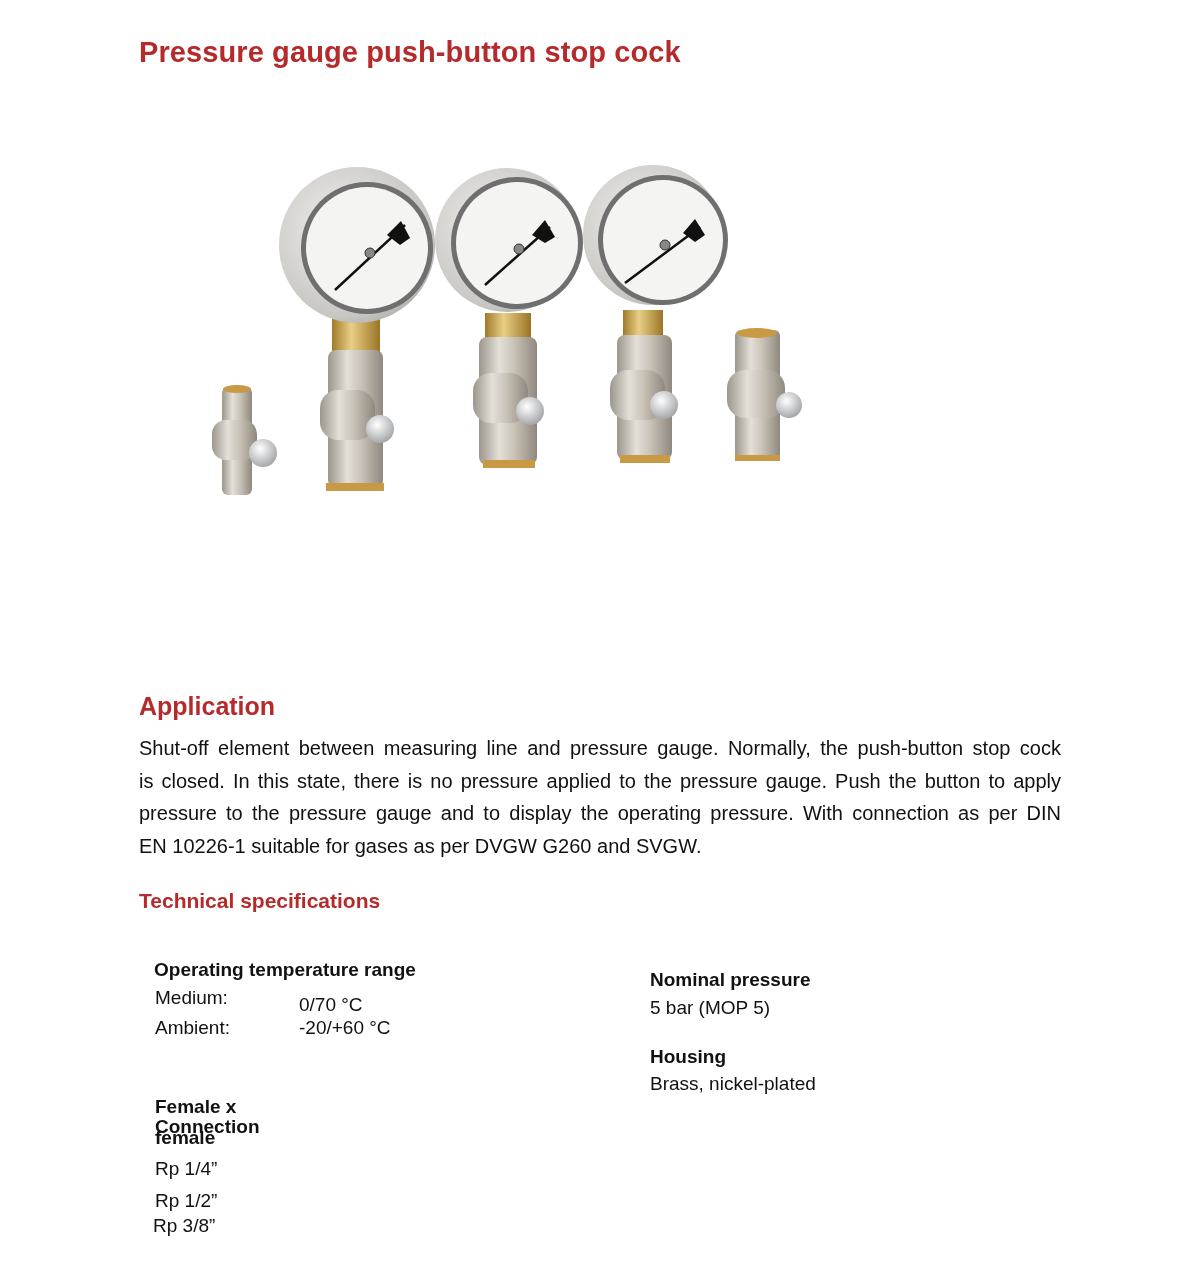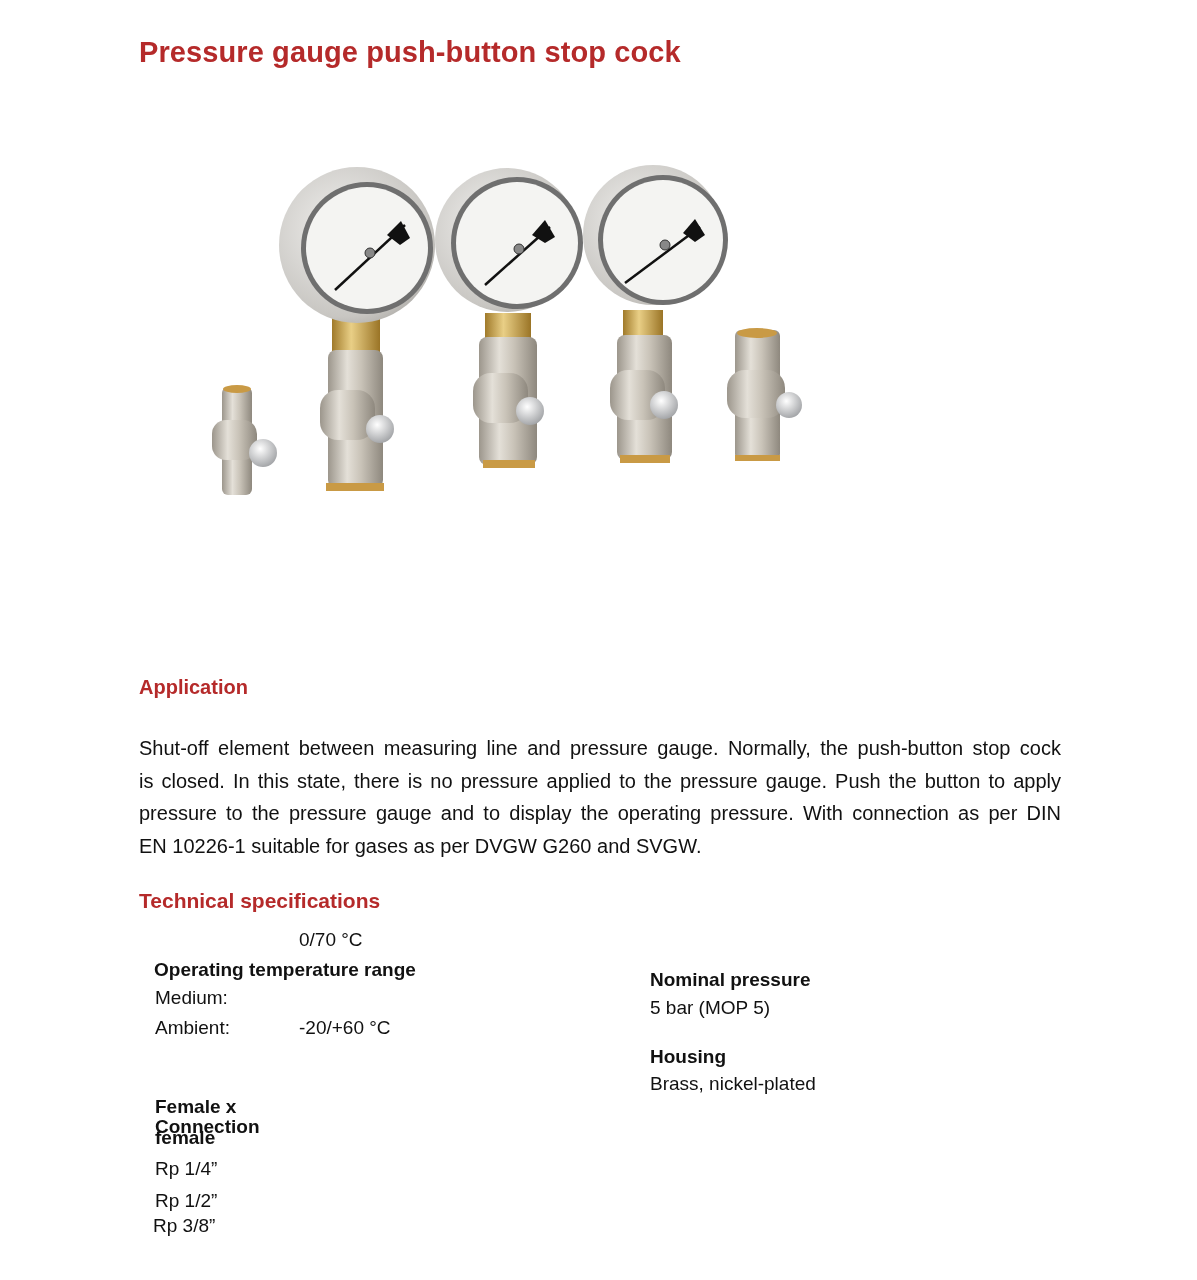--- a/index.html
+++ b/index.html
@@ -1,21 +1,21 @@
 <!DOCTYPE html>
 <html><head>
 <meta charset="utf-8">
 <style>
   html, body { margin:0; padding:0; background:#ffffff; }
   body { width:1197px; height:1280px; position:relative; overflow:hidden;
          font-family:"Liberation Sans", sans-serif; color:#111; }
   .title { position:absolute; left:139px; top:36px; margin:0; font-size:29px; font-weight:bold; color:#b52a2a; letter-spacing:0.1px; }
   .product-image { position:absolute; left:195px; top:165px; width:630px; height:345px; }
   .h2 { position:absolute; margin:0; font-weight:bold; color:#b52a2a; }
-  .h-app { left:139px; top:676px; font-size:20px; }
+  .h-app { left:139px; top:692px; font-size:25px; }
   .h-tech { left:139px; top:889px; font-size:21px; }
   .para { position:absolute; left:139px; top:732px; width:922px; font-size:20px; line-height:32.5px; text-align:justify; color:#111; margin:0; }
   .para span { display:block; text-align:justify; text-align-last:justify; }
   .para span.last { text-align-last:left; }
   .txt { position:absolute; font-size:19px; white-space:nowrap; margin:16px; }
   .bold { font-weight:bold; }
 </style>
 </head>
 <body>
 
@@ -106,21 +106,21 @@
   <span>Shut-off element between measuring line and pressure gauge. Normally, the push-button stop cock</span>
   <span>is closed. In this state, there is no pressure  applied to the pressure gauge. Push the button to apply</span>
   <span>pressure to the pressure gauge and to display the operating pressure. With connection  as per DIN</span>
   <span class="last">EN 10226-1 suitable for gases as per DVGW G260 and SVGW.</span>
 </p>
 
 <h2 class="h2 h-tech">Technical specifications</h2>
 
 <div class="txt bold" style="left:138px; top:943px;">Operating temperature range</div>
 <div class="txt" style="left:139px; top:971px;">Medium:</div>
-<div class="txt" style="left:283px; top:913px;">0/70 °C</div>
+<div class="txt" style="left:283px; top:978px;">0/70 °C</div>
 <div class="txt" style="left:139px; top:1001px;text-align:center;">Ambient:</div>
 <div class="txt" style="left:283px; top:1001px;">-20/+60 °C</div>
 
 <div class="txt bold" style="left:139px; top:1100px;">Connection</div>
 <div class="txt bold" style="left:139px; top:1080px;">Female x</div>
 <div class="txt bold" style="left:139px; top:1111px;">female</div>
 <div class="txt" style="left:139px; top:1142px;">Rp  1/4”</div>
 <div class="txt" style="left:139px; top:1174px;">Rp  1/2”</div>
 <div class="txt" style="left:137px; top:1199px;">Rp  3/8”</div>
 

